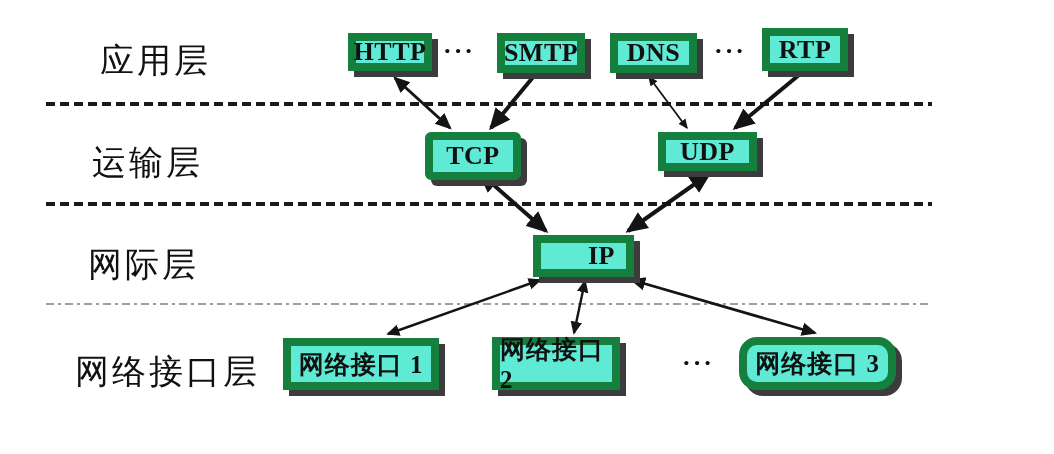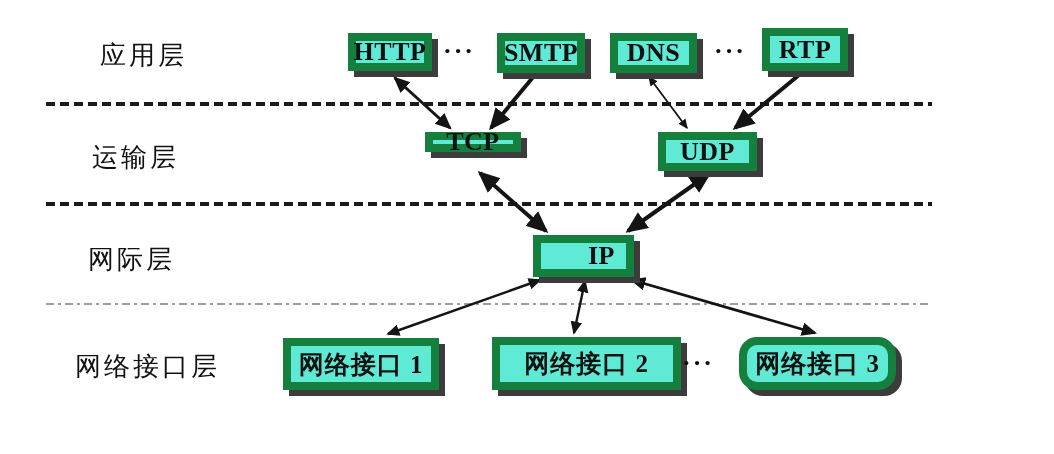--- a/index.html
+++ b/index.html
@@ -30,21 +30,21 @@
     font-size: 26px;
     letter-spacing: 0.5px;
   }
   .node.cjk {
     font-weight: 600;
     font-size: 25px;
     letter-spacing: 1px;
   }
   .layer-label {
     position: absolute;
-    font-size: 26px;
+    font-size: 34px;
     font-weight: 500;
     letter-spacing: 3px;
     white-space: nowrap;
   }
   .dots {
     position: absolute;
     font-size: 26px;
     font-weight: bold;
     letter-spacing: 2px;
     white-space: nowrap;
@@ -82,23 +82,23 @@
   <div class="layer-label" style="left:88px; top:242px;">网际层</div>
   <div class="layer-label" style="left:75px; top:349px;">网络接口层</div>
 
   <div class="node" style="left:348px; top:33px; width:84px; height:38px;">HTTP</div>
   <div class="dots" style="left:440px; top:36px; width:38px; text-align:center;">···</div>
   <div class="node" style="left:497px; top:33px; width:88px; height:40px;">SMTP</div>
   <div class="node" style="left:610px; top:33px; width:87px; height:40px;">DNS</div>
   <div class="dots" style="left:708px; top:36px; width:44px; text-align:center;">···</div>
   <div class="node" style="left:762px; top:28px; width:86px; height:43px;">RTP</div>
 
-  <div class="node" style="left:425px; top:132px; width:96px; height:20px;">TCP</div>
+  <div class="node" style="left:425px; top:132px; width:96px; height:48px;border-radius:6px;">TCP</div>
   <div class="node" style="left:658px; top:132px; width:99px; height:39px;">UDP</div>
 
   <div class="node" style="left:533px; top:235px; width:101px; height:42px;padding-left:36px;">IP</div>
 
   <div class="node cjk" style="left:283px; top:338px; width:156px; height:52px;">网络接口 1</div>
-  <div class="node cjk" style="left:492px; top:337px; width:189px; height:53px;">网络接口 2</div>
+  <div class="node cjk" style="left:492px; top:337px; width:128px; height:53px;">网络接口 2</div>
   <div class="dots" style="left:676px; top:348px; width:44px; text-align:center;">···</div>
   <div class="node cjk" style="left:739px; top:337px; width:157px; height:53px;border-radius:18px;">网络接口 3</div>
 
 </div>
 
 </body></html>

